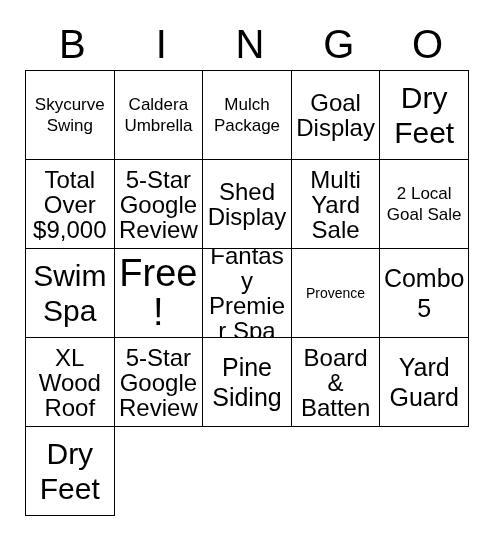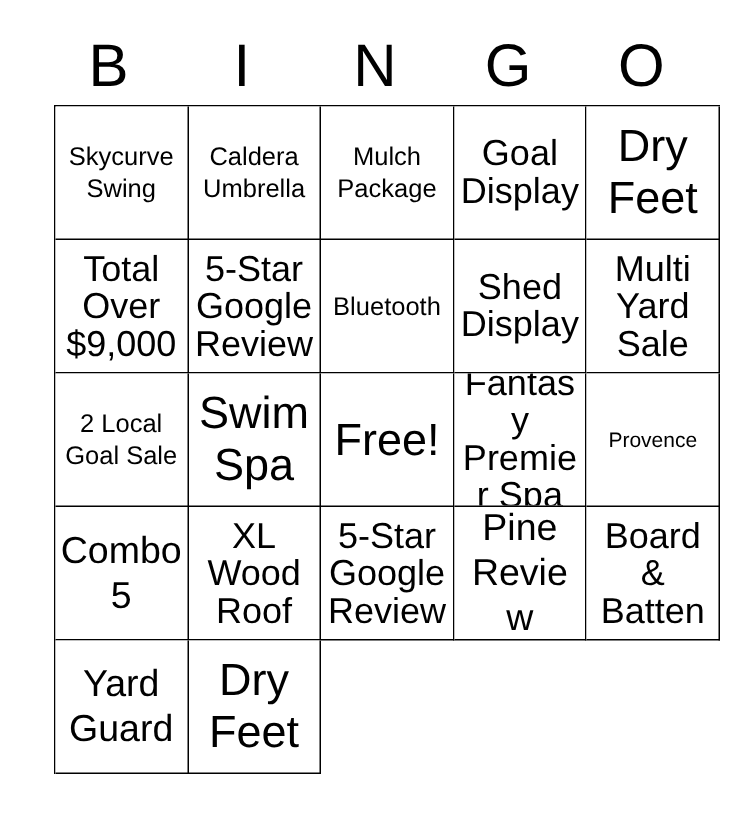--- a/index.html
+++ b/index.html
@@ -38,21 +38,21 @@
     font-size: 40px;
     line-height: 44px;
     font-weight: 400;
     color: #000000;
     letter-spacing: 0px;
   }
 
   
   #grid {
     position: absolute;
-    left: 36px;
+    left: 25px;
     top: 70px;
     width: 444px;
     height: 446px;
     display: grid;
     grid-template-columns: repeat(5, 1fr);
     grid-template-rows: repeat(5, 1fr);
     border-top: 1px solid #000000;
     border-left: 1px solid #000000;
     box-sizing: border-box;
     background: #ffffff;
@@ -79,21 +79,21 @@
     font-weight: 400;
     word-wrap: break-word;
   }
 
   
   .sz-xs .cell-text { font-size: 14px; line-height: 17px; }
   .sz-s  .cell-text { font-size: 17px; line-height: 21px; }
   .sz-m  .cell-text { font-size: 24px; line-height: 25px; }
   .sz-l  .cell-text { font-size: 25px; line-height: 30px; }
   .sz-xl .cell-text { font-size: 30px; line-height: 35px; }
-  .sz-xxl .cell-text { font-size: 30px; line-height: 39px; }
+  .sz-xxl .cell-text { font-size: 38px; line-height: 39px; }
 </style>
 </head>
 <body>
 
 <div id="card">
 
   <div id="header">
     <div class="header-letter">B</div>
     <div class="header-letter">I</div>
     <div class="header-letter">N</div>
@@ -116,23 +116,20 @@
       </div>
       <div class="cell sz-xl">
         <span class="cell-text">Dry Feet</span>
       </div>
       <div class="cell sz-m">
         <span class="cell-text">Total Over $9,000</span>
       </div>
       <div class="cell sz-m">
         <span class="cell-text">5-Star Google Review</span>
       </div>
-      <div class="cell sz-s">
-        <span class="cell-text">Bluetooth</span>
-      </div>
       <div class="cell sz-m">
         <span class="cell-text">Shed Display</span>
       </div>
       <div class="cell sz-m">
         <span class="cell-text">Multi Yard Sale</span>
       </div>
       <div class="cell sz-s">
         <span class="cell-text">2 Local Goal Sale</span>
       </div>
       <div class="cell sz-xl">
@@ -150,21 +147,21 @@
       <div class="cell sz-l">
         <span class="cell-text">Combo 5</span>
       </div>
       <div class="cell sz-m">
         <span class="cell-text">XL Wood Roof</span>
       </div>
       <div class="cell sz-m">
         <span class="cell-text">5-Star Google Review</span>
       </div>
       <div class="cell sz-l">
-        <span class="cell-text">Pine Review</span>
+        <span class="cell-text">Pine Siding</span>
       </div>
       <div class="cell sz-m">
         <span class="cell-text">Board &amp; Batten</span>
       </div>
       <div class="cell sz-l">
         <span class="cell-text">Yard Guard</span>
       </div>
       <div class="cell sz-xl">
         <span class="cell-text">Dry Feet</span>
       </div>

